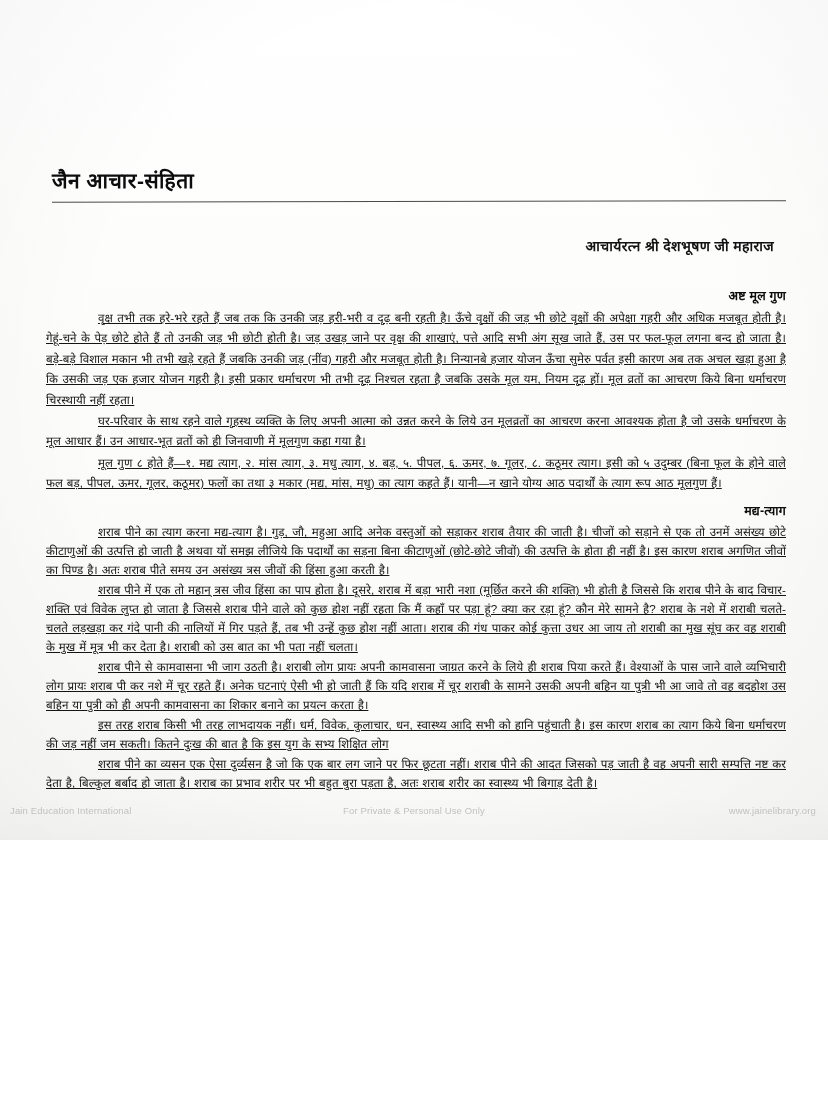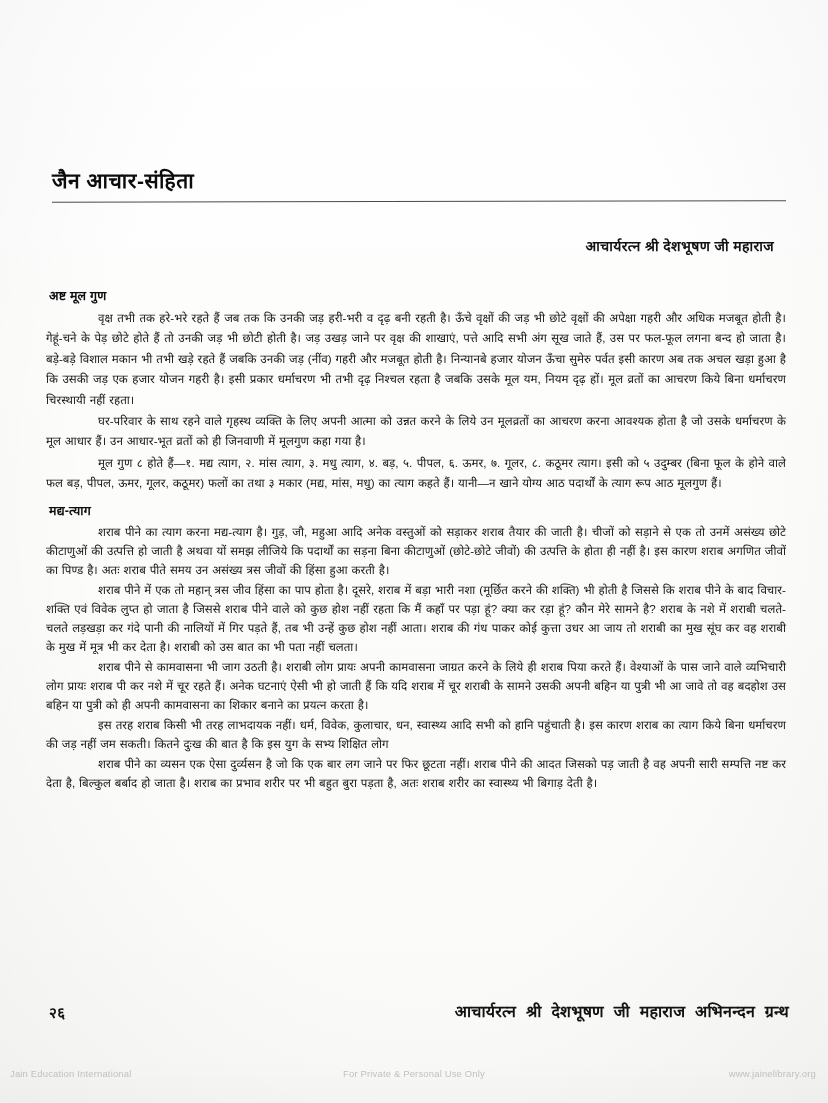--- a/index.html
+++ b/index.html
@@ -9,21 +9,21 @@
     background: #ffffff;
   }
   body {
     font-family: "Liberation Serif", "DejaVu Serif", serif;
     color: #111111;
   }
 
   .page {
     position: relative;
     width: 828px;
-    height: 1103px;
+    height: 840px;
     margin: 0 auto;
     background: #fdfdfd;
     overflow: hidden;
     box-sizing: border-box;
   }
 
   
   .scan-tone {
     position: absolute;
     inset: 0;
@@ -90,36 +90,38 @@
     top: 288px;
     width: 740px;
   }
 
   .section-head {
     font-family: "Liberation Sans", "DejaVu Sans", sans-serif;
     font-weight: 700;
     font-size: 12.5px;
     letter-spacing: 0.2px;
     color: #0d0d0d;
-    margin: 0 0 3px 3px;
+    margin: 0 0 3px 14px;
     line-height: 1.35;
+    text-align: right;
   }
   .section-head.spaced { margin-top: 9px; }
 
   p.para {
     margin: 0 0 1px 0;
     font-family: "Liberation Sans", "DejaVu Sans", sans-serif;
     font-size: 11.6px;
     line-height: 20.4px;
     text-align: justify;
     text-justify: inter-word;
     text-indent: 52px;
     color: #141414;
     letter-spacing: 0.05px;
     word-spacing: 0.6px;
+    text-decoration: underline;
     -webkit-font-smoothing: none;
   }
   p.para.tight { line-height: 19px; }
   p.para:last-child { margin-bottom: 0; }
 
   .block { margin-bottom: 6px; }
 
   
   .page-foot {
     position: absolute;

